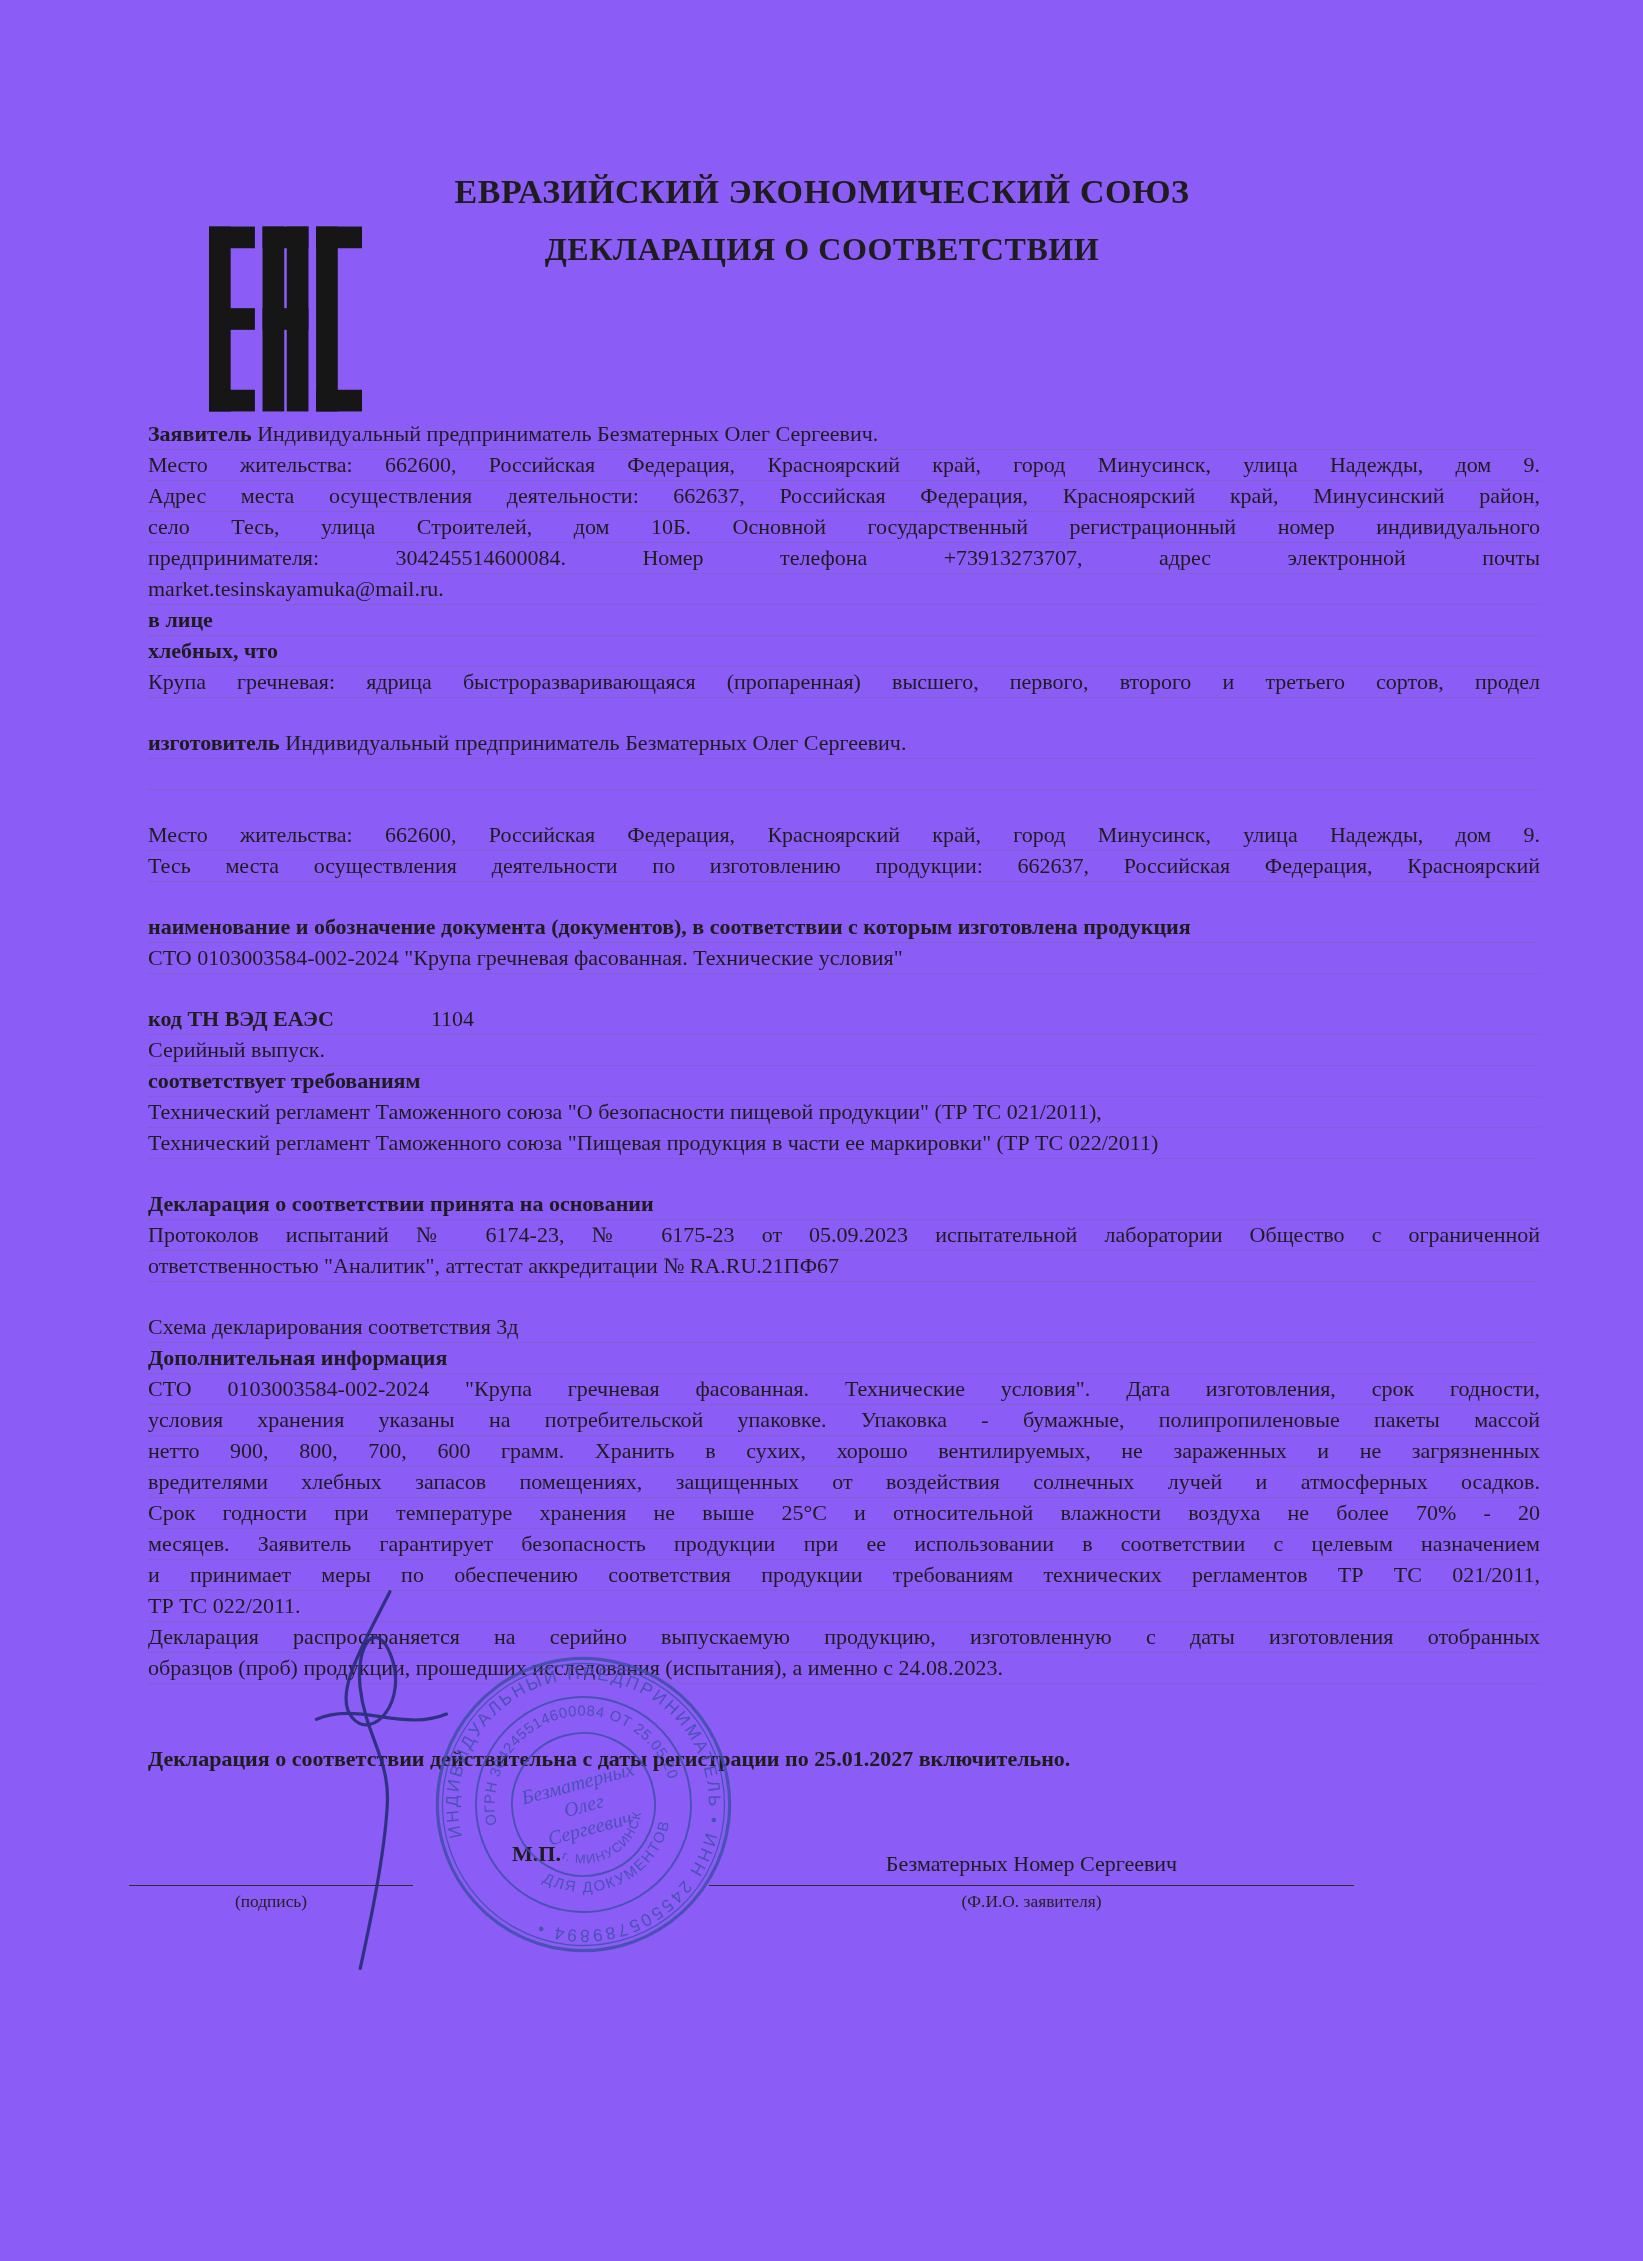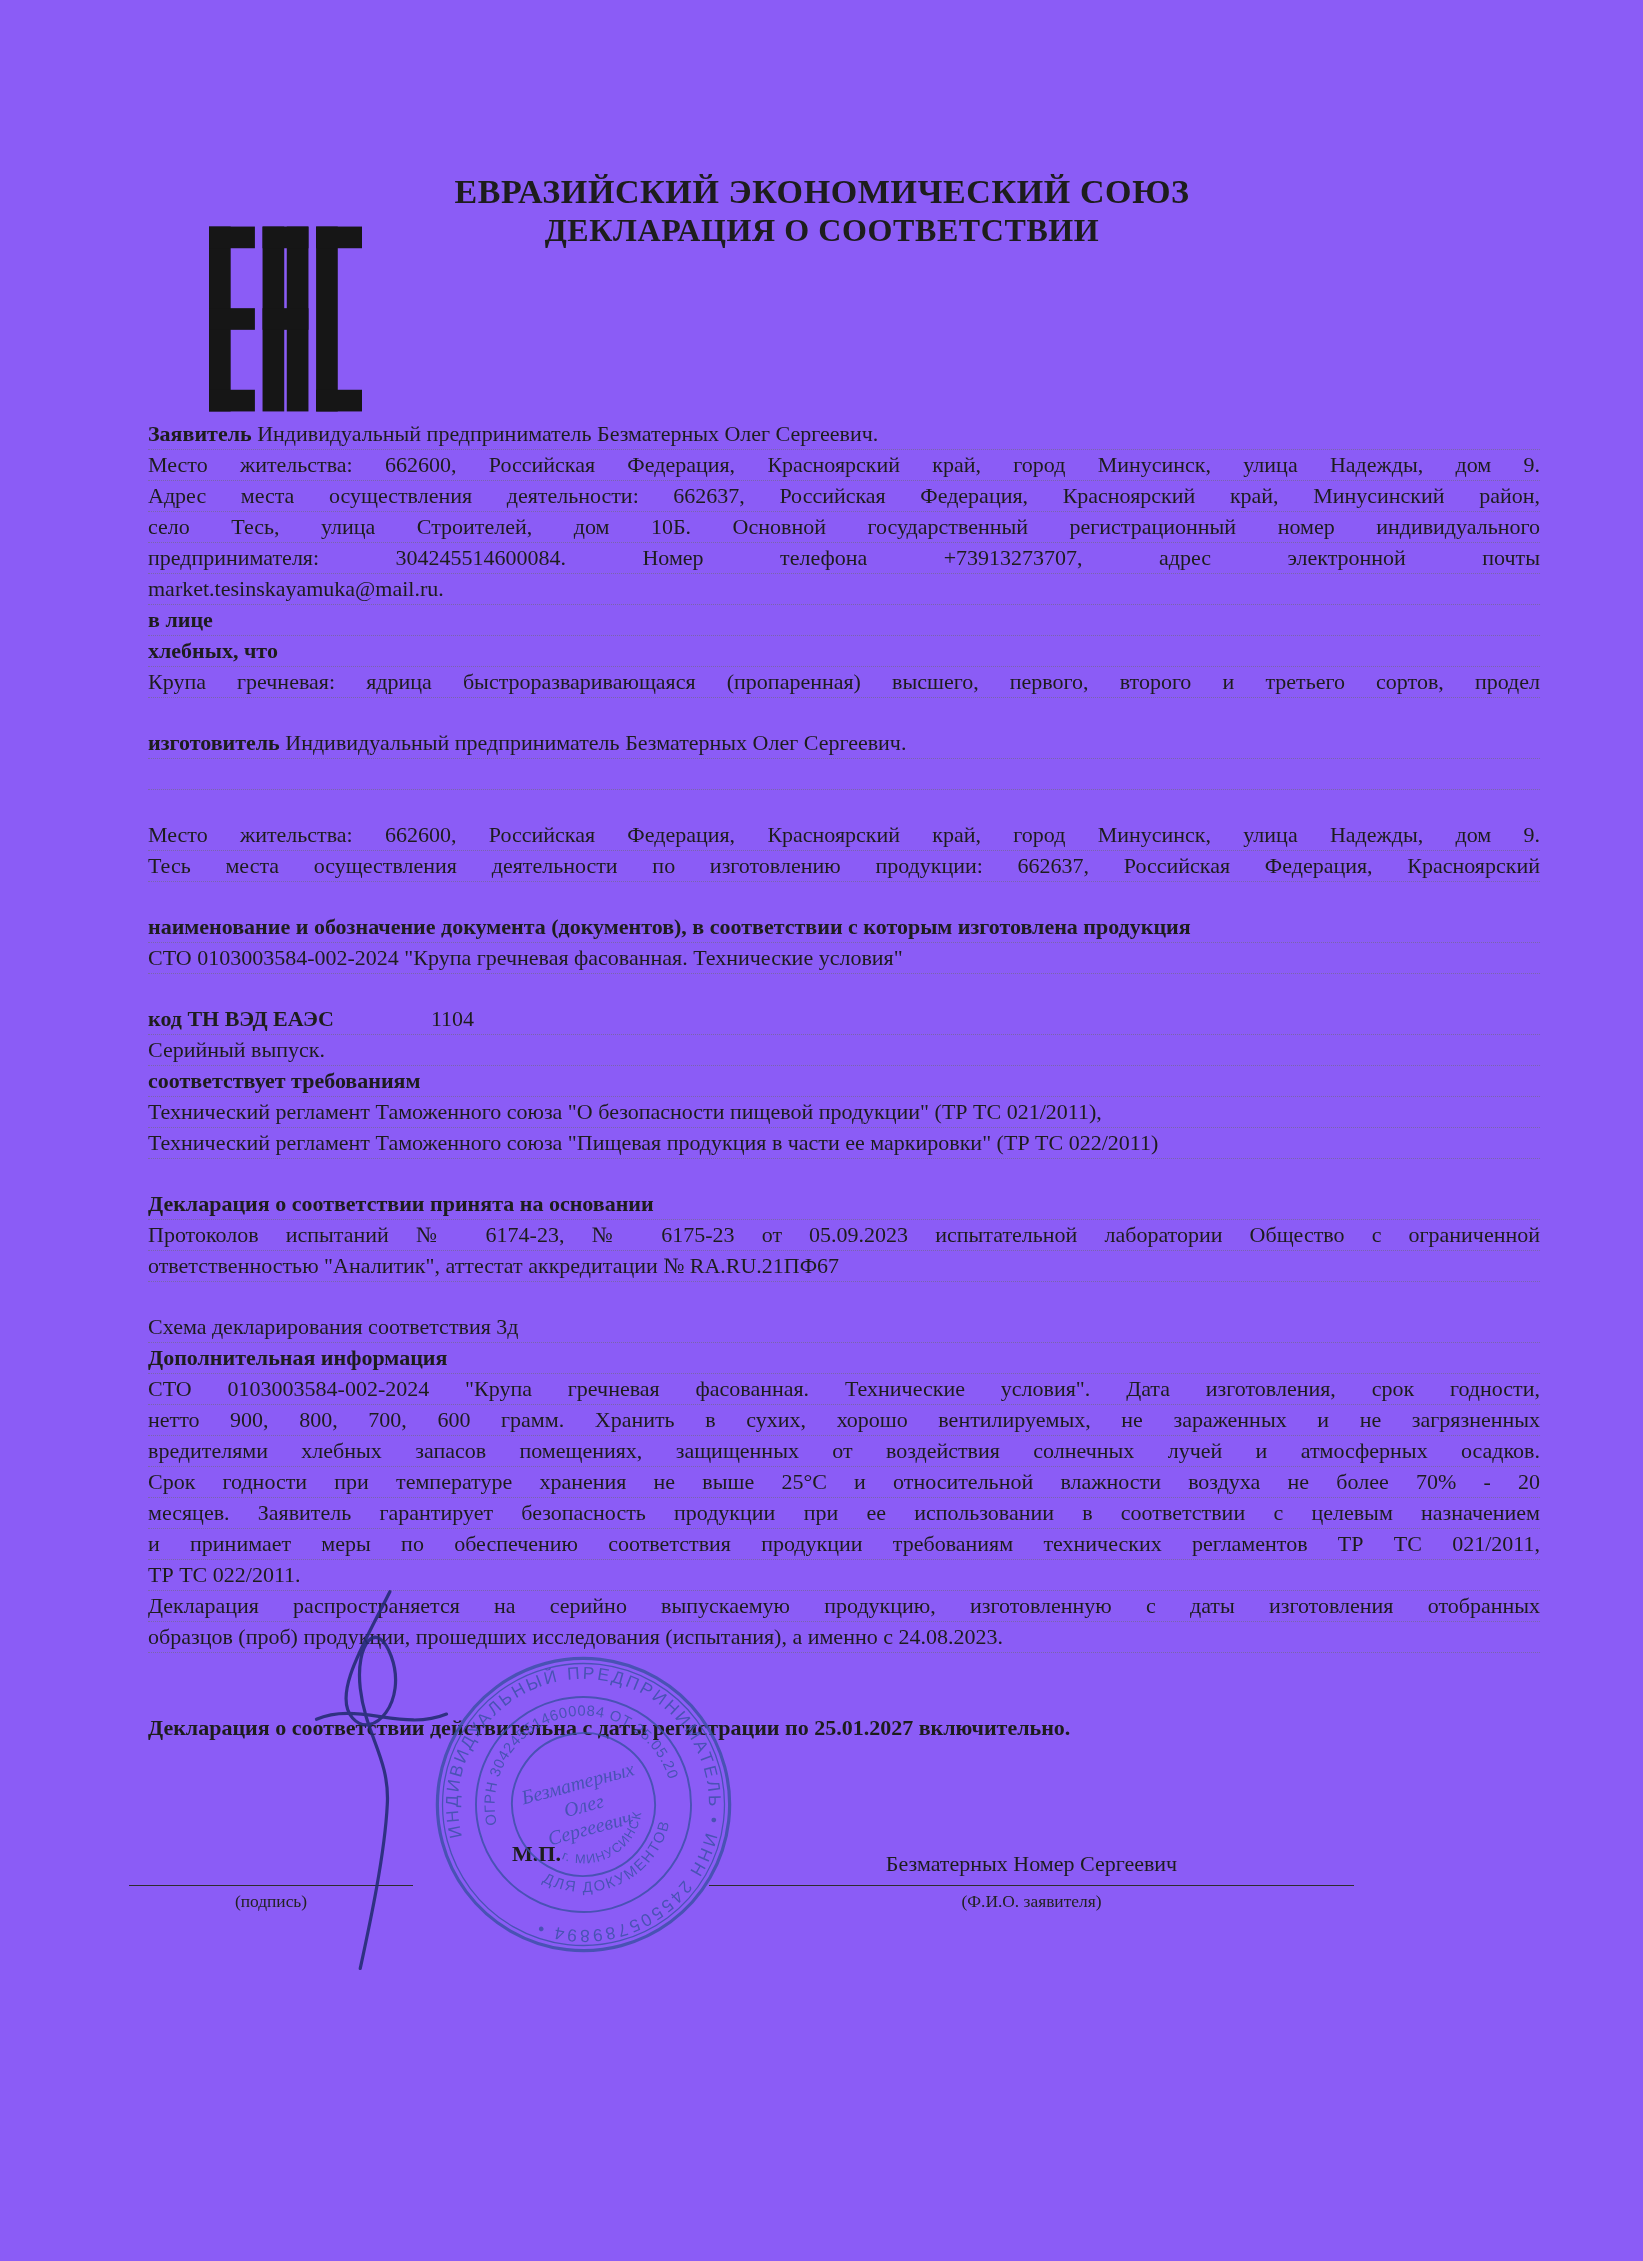--- a/index.html
+++ b/index.html
@@ -7,21 +7,21 @@
     position:relative;
     width:1644px; height:2261px;
     background:#8b5cf6;
     font-family:"Liberation Serif", serif;
     color:#1d1d1d;
     overflow:hidden;
   }
   
   .titles { position:absolute; top:173px; left:0; width:100%; text-align:center; font-weight:bold; }
   .t1 { font-size:34px; letter-spacing:0.6px; }
-  .t2 { font-size:32px; margin-top:1px; letter-spacing:0.6px; }
+  .t2 { font-size:32px; margin-top:20px; letter-spacing:0.6px; }
   .eac-logo { position:absolute; left:209px; top:224px; width:153px; height:190px; }
 
   
   .content { position:absolute; left:148px; top:419px; width:1392px; font-size:22px; }
   .ln {
     height:30px; line-height:30px;
     border-bottom:1.3px dotted rgba(110,110,110,0.55);
     overflow:hidden;
     white-space:normal;
   }
@@ -116,20 +116,21 @@
 
     <div class="ln"><span class="b">Декларация о соответствии принята на основании</span></div>
     <div class="ln just">Протоколов испытаний № 6174-23, № 6175-23 от 05.09.2023 испытательной лаборатории Общество с ограниченной</div>
     <div class="ln">ответственностью "Аналитик", аттестат аккредитации № RA.RU.21ПФ67</div>
 
     <div class="gap"></div>
 
     <div class="ln">Схема декларирования соответствия 3д</div>
     <div class="ln"><span class="b">Дополнительная информация</span></div>
     <div class="ln just">СТО 0103003584-002-2024 "Крупа гречневая фасованная. Технические условия". Дата изготовления, срок годности,</div>
+    <div class="ln just">условия хранения указаны на потребительской упаковке. Упаковка - бумажные, полипропиленовые пакеты массой</div>
     <div class="ln just">нетто 900, 800, 700, 600 грамм. Хранить в сухих, хорошо вентилируемых, не зараженных и не загрязненных</div>
     <div class="ln just">вредителями хлебных запасов помещениях, защищенных от воздействия солнечных лучей и атмосферных осадков.</div>
     <div class="ln just">Срок годности при температуре хранения не выше 25°С и относительной влажности воздуха не более 70% - 20</div>
     <div class="ln just">месяцев. Заявитель гарантирует безопасность продукции при ее использовании в соответствии с целевым назначением</div>
     <div class="ln just">и принимает меры по обеспечению соответствия продукции требованиям технических регламентов ТР ТС 021/2011,</div>
     <div class="ln">ТР ТС 022/2011.</div>
     <div class="ln just">Декларация распространяется на серийно выпускаемую продукцию, изготовленную с даты изготовления отобранных</div>
     <div class="ln">образцов (проб) продукции, прошедших исследования (испытания), а именно с 24.08.2023.</div>
 
     <div class="gap"></div>

